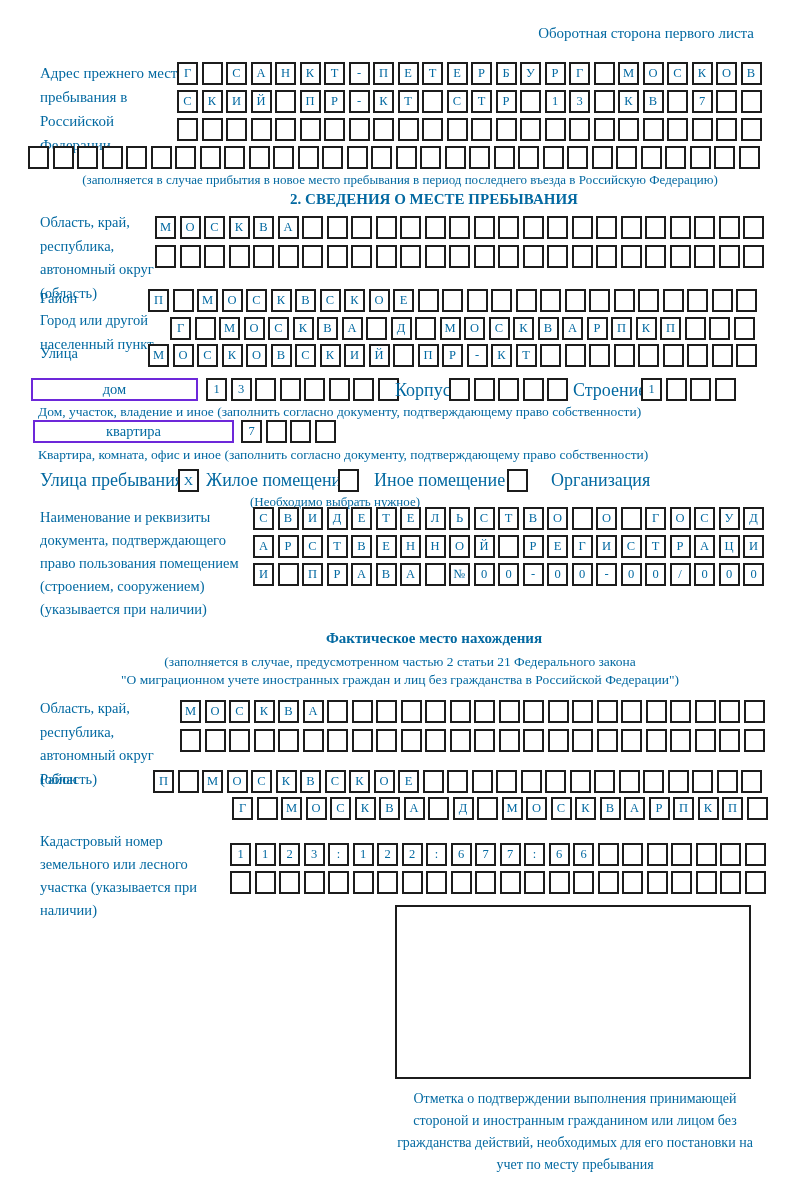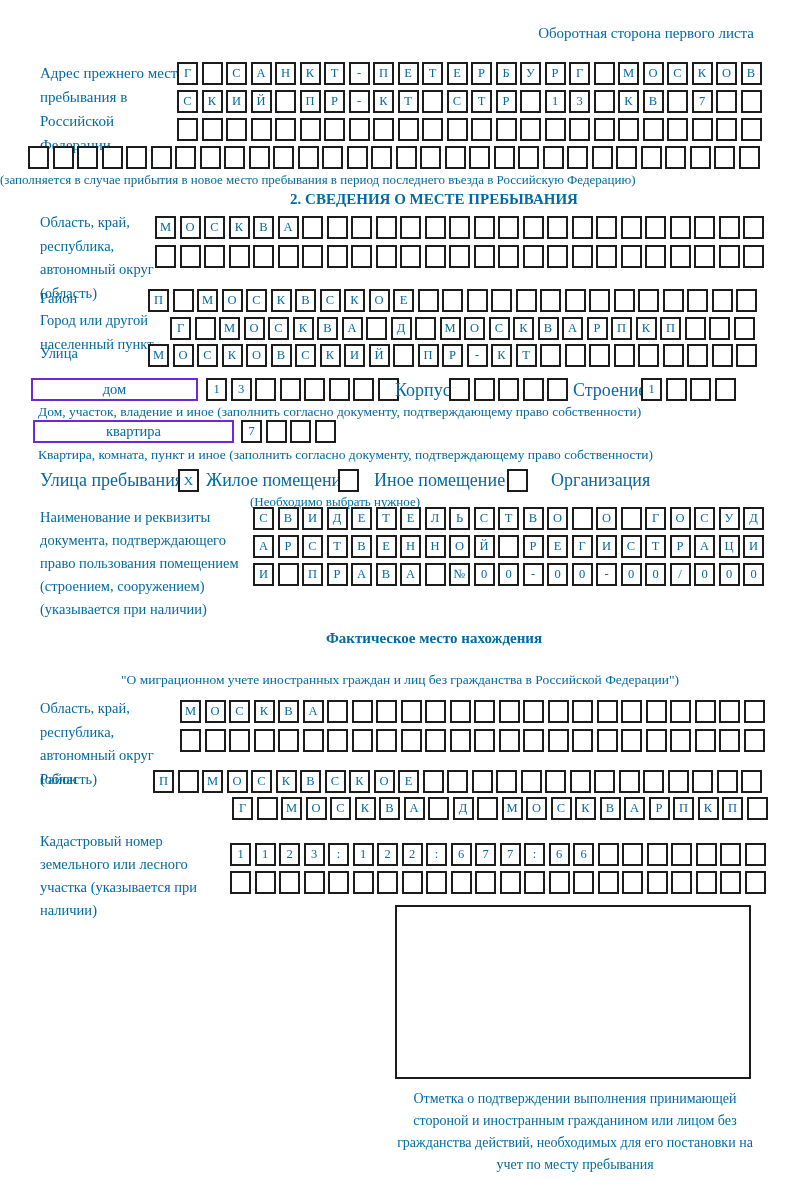--- a/index.html
+++ b/index.html
@@ -1,20 +1,20 @@
 <!DOCTYPE html>
 <html><head>
 <meta charset="utf-8">
 <style>
   html,body{margin:0;padding:0;background:#fff;}
   .page{position:relative;width:800px;height:1180px;background:#fff;overflow:hidden;
         font-family:"Liberation Serif","DejaVu Serif",serif;color:#0369a1;}
   .lbl{position:absolute;font-size:14.5px;line-height:23.5px;}
   .note{position:absolute;font-size:13px;}
-  .center{left:0;width:800px;text-align:left;}
+  .center{left:0;width:800px;text-align:center;}
   .title{position:absolute;left:0;width:800px;text-align:center;font-weight:bold;font-size:15px;padding-left:34px;}
   .cells{position:absolute;display:flex;}
   .cell{flex:none;width:17px;height:19px;border:2px solid #1c1c1c;margin-right:3.5px;
         display:inline-flex;align-items:center;justify-content:center;
         font-size:12.5px;background:#fff;}
   .widebox{position:absolute;height:19px;border:2px solid #6d28d9;display:flex;
         align-items:center;justify-content:center;font-size:14.5px;background:#fff;}
   .cbox{position:absolute;width:17px;height:19px;border:2px solid #1c1c1c;display:inline-flex;
         align-items:center;justify-content:center;font-size:13px;background:#fff;}
   .inline-lbl{position:absolute;font-size:18px;white-space:nowrap;}
@@ -314,21 +314,21 @@
     </div>
   <div class="note" style="left:38px;top:404px;font-size:13.5px;">Дом, участок, владение и иное (заполнить согласно документу, подтверждающему право собственности)</div>
 
   <div class="widebox" style="left:33px;top:420px;width:197px;">квартира</div>
   <div class="cells" style="left:241px;top:420px;">
       <span class="cell">7</span>
       <span class="cell"></span>
       <span class="cell"></span>
       <span class="cell"></span>
     </div>
-  <div class="note" style="left:38px;top:447px;font-size:13.5px;">Квартира, комната, пункт и иное (заполнить согласно документу, подтверждающему право собственности)</div>
+  <div class="note" style="left:38px;top:447px;font-size:13.5px;">Квартира, комната, офис и иное (заполнить согласно документу, подтверждающему право собственности)</div>
 
   <div class="inline-lbl" style="left:40px;top:470px;">Улица пребывания:</div>
   <span class="cbox" style="left:178px;top:469px;">X</span>
   <div class="inline-lbl" style="left:206px;top:470px;">Жилое помещение</div>
   <span class="cbox" style="left:338px;top:469px;"></span>
   <div class="inline-lbl" style="left:374px;top:470px;">Иное помещение</div>
   <span class="cbox" style="left:507px;top:469px;"></span>
   <div class="inline-lbl" style="left:551px;top:470px;">Организация</div>
   <div class="note" style="left:175px;top:494px;width:320px;text-align:center;">(Необходимо выбрать нужное)</div>
 
@@ -397,20 +397,21 @@
       <span class="cell">-</span>
       <span class="cell">0</span>
       <span class="cell">0</span>
       <span class="cell">/</span>
       <span class="cell">0</span>
       <span class="cell">0</span>
       <span class="cell">0</span>
     </div>
 
   <div class="title" style="top:630px;">Фактическое место нахождения</div>
+  <div class="intro" style="top:654px;">(заполняется в случае, предусмотренном частью 2 статьи 21 Федерального закона</div>
   <div class="intro" style="top:672px;">"О миграционном учете иностранных граждан и лиц без гражданства в Российской Федерации")</div>
 
   <div class="lbl" style="left:40px;top:697px;width:140px;">Область, край, республика, автономный округ (область)</div>
   <div class="cells" style="left:180px;top:700px;">
       <span class="cell">М</span>
       <span class="cell">О</span>
       <span class="cell">С</span>
       <span class="cell">К</span>
       <span class="cell">В</span>
       <span class="cell">А</span>

